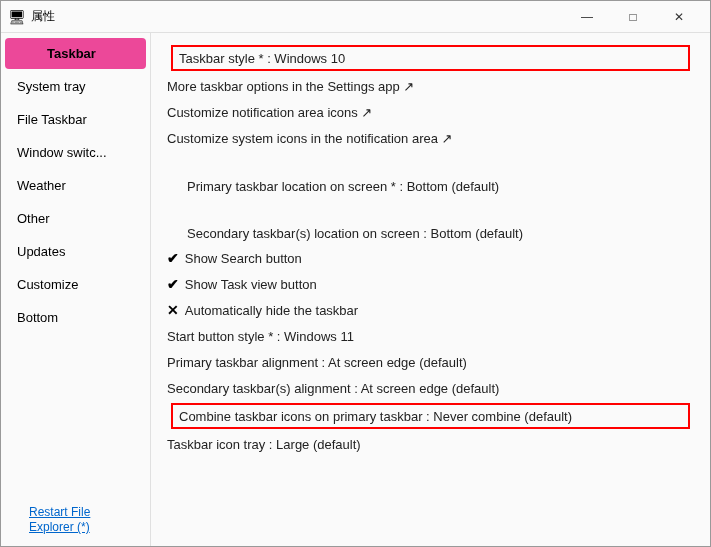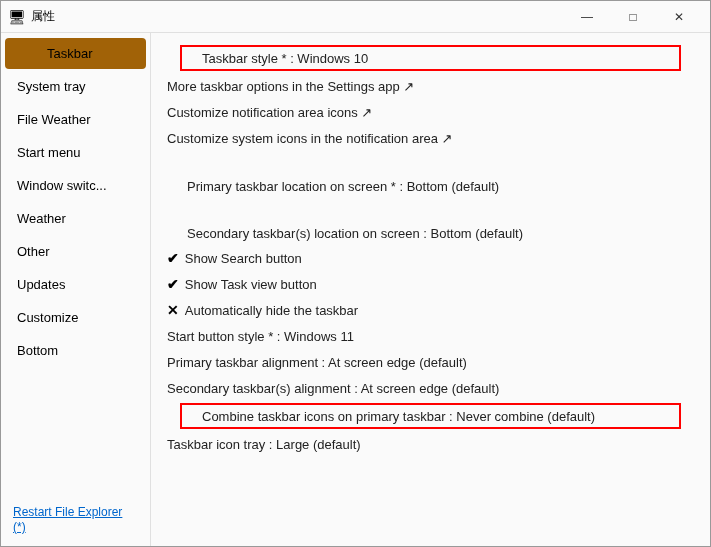--- a/index.html
+++ b/index.html
@@ -85,28 +85,28 @@
     .sidebar-item {
       padding: 8px 12px;
       cursor: pointer;
       font-size: 13px;
       color: #000;
       border-radius: 4px;
       margin: 1px 4px;
     }
 
     .sidebar-item.active {
-      font-weight: 400;
-      background: #a16207;
+      font-weight: 700;
+      background: #ec4899;
       padding-left: 42px;
     }
 
     .sidebar-bottom {
       margin-top: auto;
-      padding: 8px 12px 12px 12px;
+      padding: 8px 12px 12px 28px;
     }
 
     .restart-link {
       color: #0066cc;
       text-decoration: underline;
       cursor: pointer;
       font-size: 12px;
     }
 
     .main-content {
@@ -117,22 +117,22 @@
 
     .setting-row {
       display: flex;
       align-items: center;
       padding: 4px 0;
       min-height: 26px;
     }
 
     .setting-row.highlighted {
       border: 2px solid red;
-      padding: 3px 20px;
-      margin: 2px 13px;
+      padding: 3px 6px;
+      margin: 2px 4px;
       text-align: center;
     }
 
     .setting-label {
       font-size: 13px;
       color: #222;
     }
 
     .setting-label.indented {
       margin-left: 20px;
@@ -166,22 +166,21 @@
       <button class="title-bar-btn">□</button>
       <button class="title-bar-btn close">✕</button>
     </div>
   </div>
 
   <div class="content-area">
 
     <div class="sidebar">
       <div class="sidebar-item active">Taskbar</div>
       <div class="sidebar-item">System tray</div>
-      <div class="sidebar-item">File Weather</div>
-      <div class="sidebar-item">Start menu</div>
+      <div class="sidebar-item">File Taskbar</div>
       <div class="sidebar-item">Window switc...</div>
       <div class="sidebar-item">Weather</div>
       <div class="sidebar-item">Other</div>
       <div class="sidebar-item">Updates</div>
       <div class="sidebar-item">Customize</div>
       <div class="sidebar-item">Bottom</div>
       <div class="sidebar-bottom">
         <span class="restart-link">Restart File Explorer (*)</span>
       </div>
     </div>

